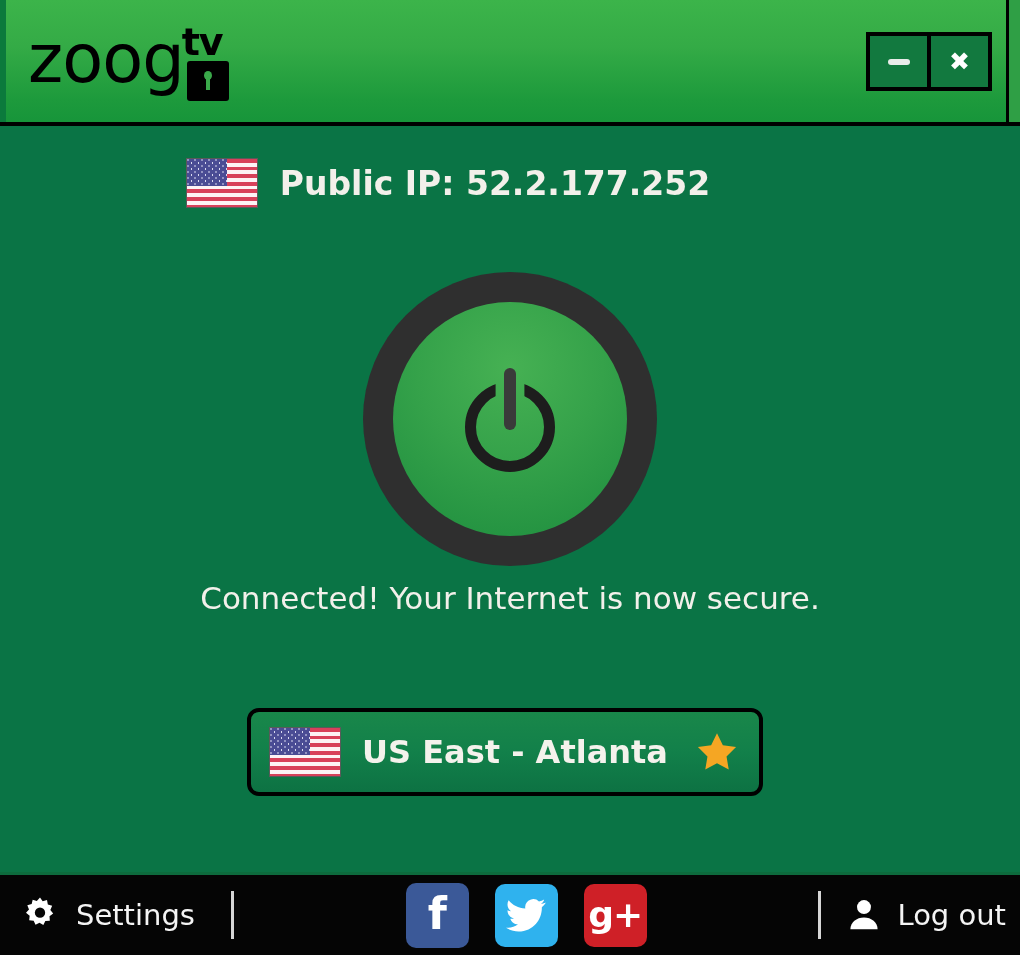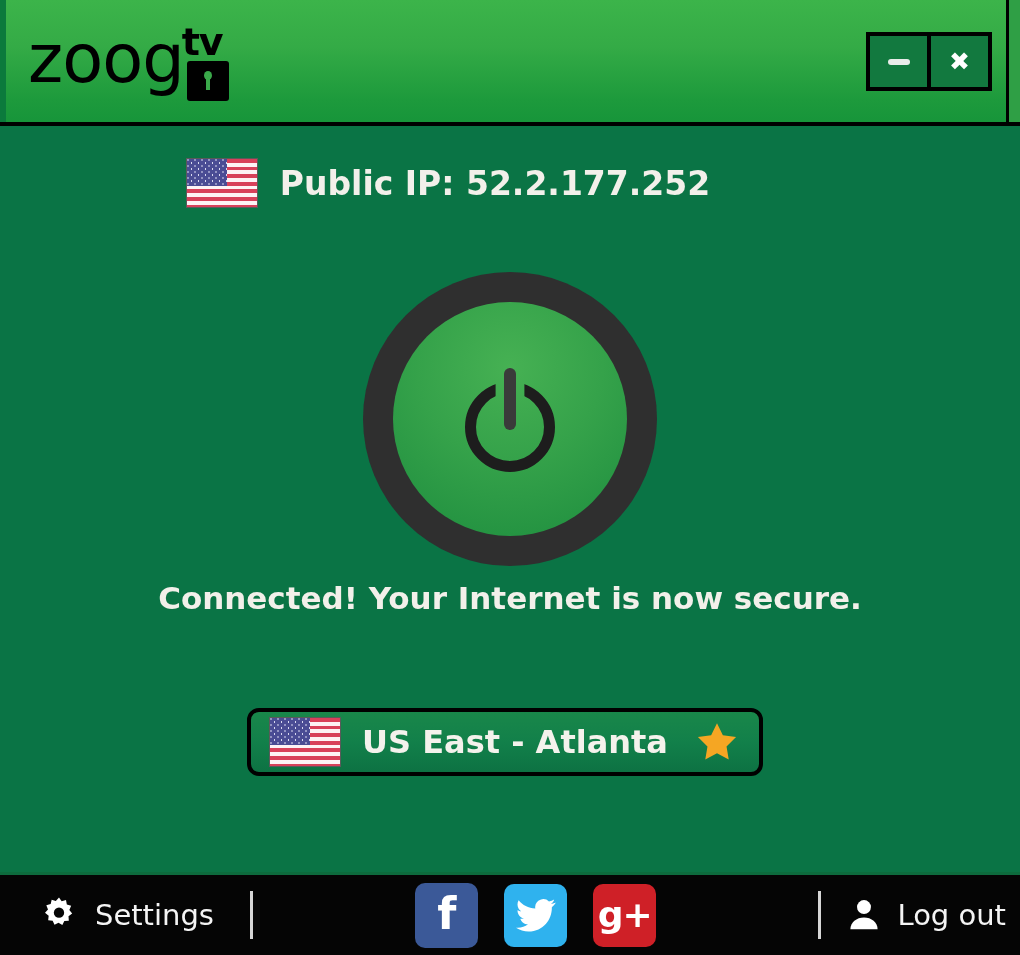--- a/index.html
+++ b/index.html
@@ -253,31 +253,31 @@
 
   
   .status-text {
     position: absolute;
     left: 0;
     top: 580px;
     width: 1020px;
     text-align: center;
     font-family: "DejaVu Sans", sans-serif;
     font-size: 31px;
-    font-weight: 700;
+    font-weight: 400;
     color: #f2f0ea;
   }
 
   
   .server-button {
     position: absolute;
     left: 247px;
     top: 708px;
     width: 516px;
-    height: 68px;
+    height: 88px;
     background: linear-gradient(180deg, #19874a 0%, #12804a 50%, #0d7243 100%);
     border: 4px solid #000000;
     border-radius: 12px;
     box-sizing: border-box;
     display: flex;
     align-items: center;
     padding: 0 18px;
     gap: 16px;
     cursor: pointer;
   }
@@ -312,21 +312,21 @@
     background: #050505;
     border-top: 3px solid #0d6b3d;
     box-sizing: border-box;
     display: flex;
     align-items: center;
   }
   .footer-left {
     display: flex;
     align-items: center;
     gap: 16px;
-    padding-left: 39px;
+    padding-left: 20px;
     cursor: pointer;
   }
   .gear-icon {
     width: 40px;
     height: 40px;
     color: #ffffff;
     display: block;
   }
   .gear-icon svg { display: block; }
   .footer-label {

